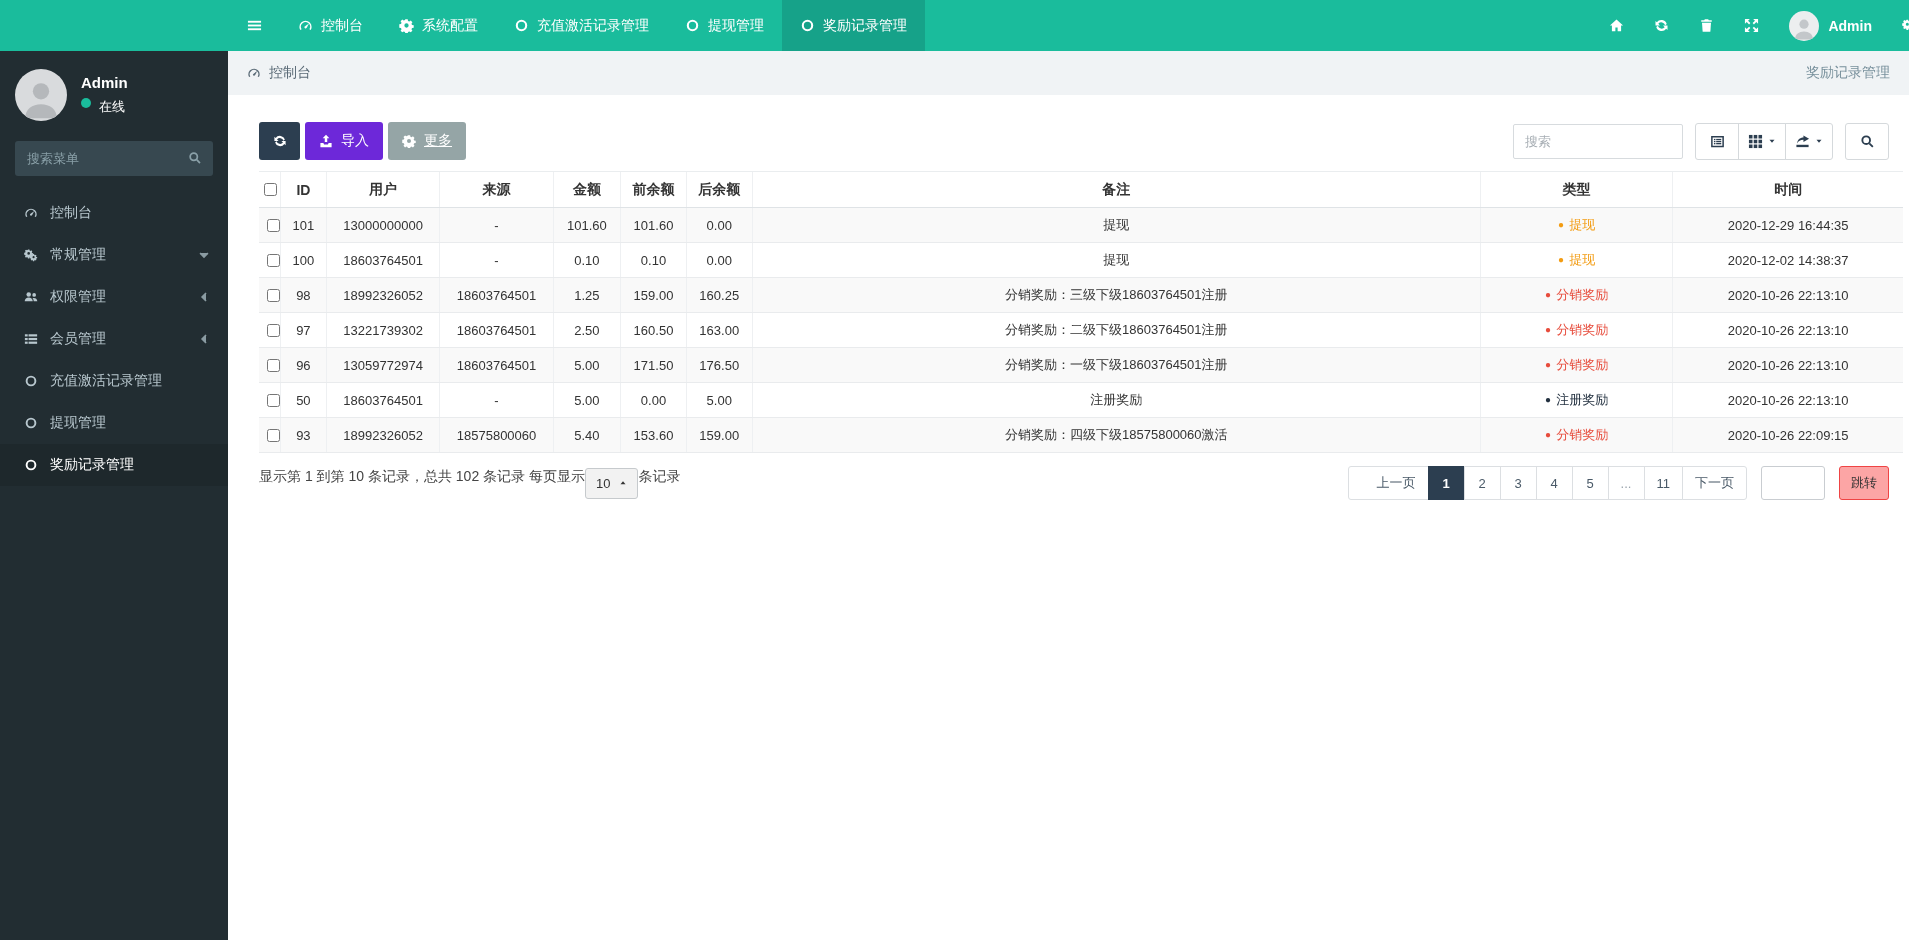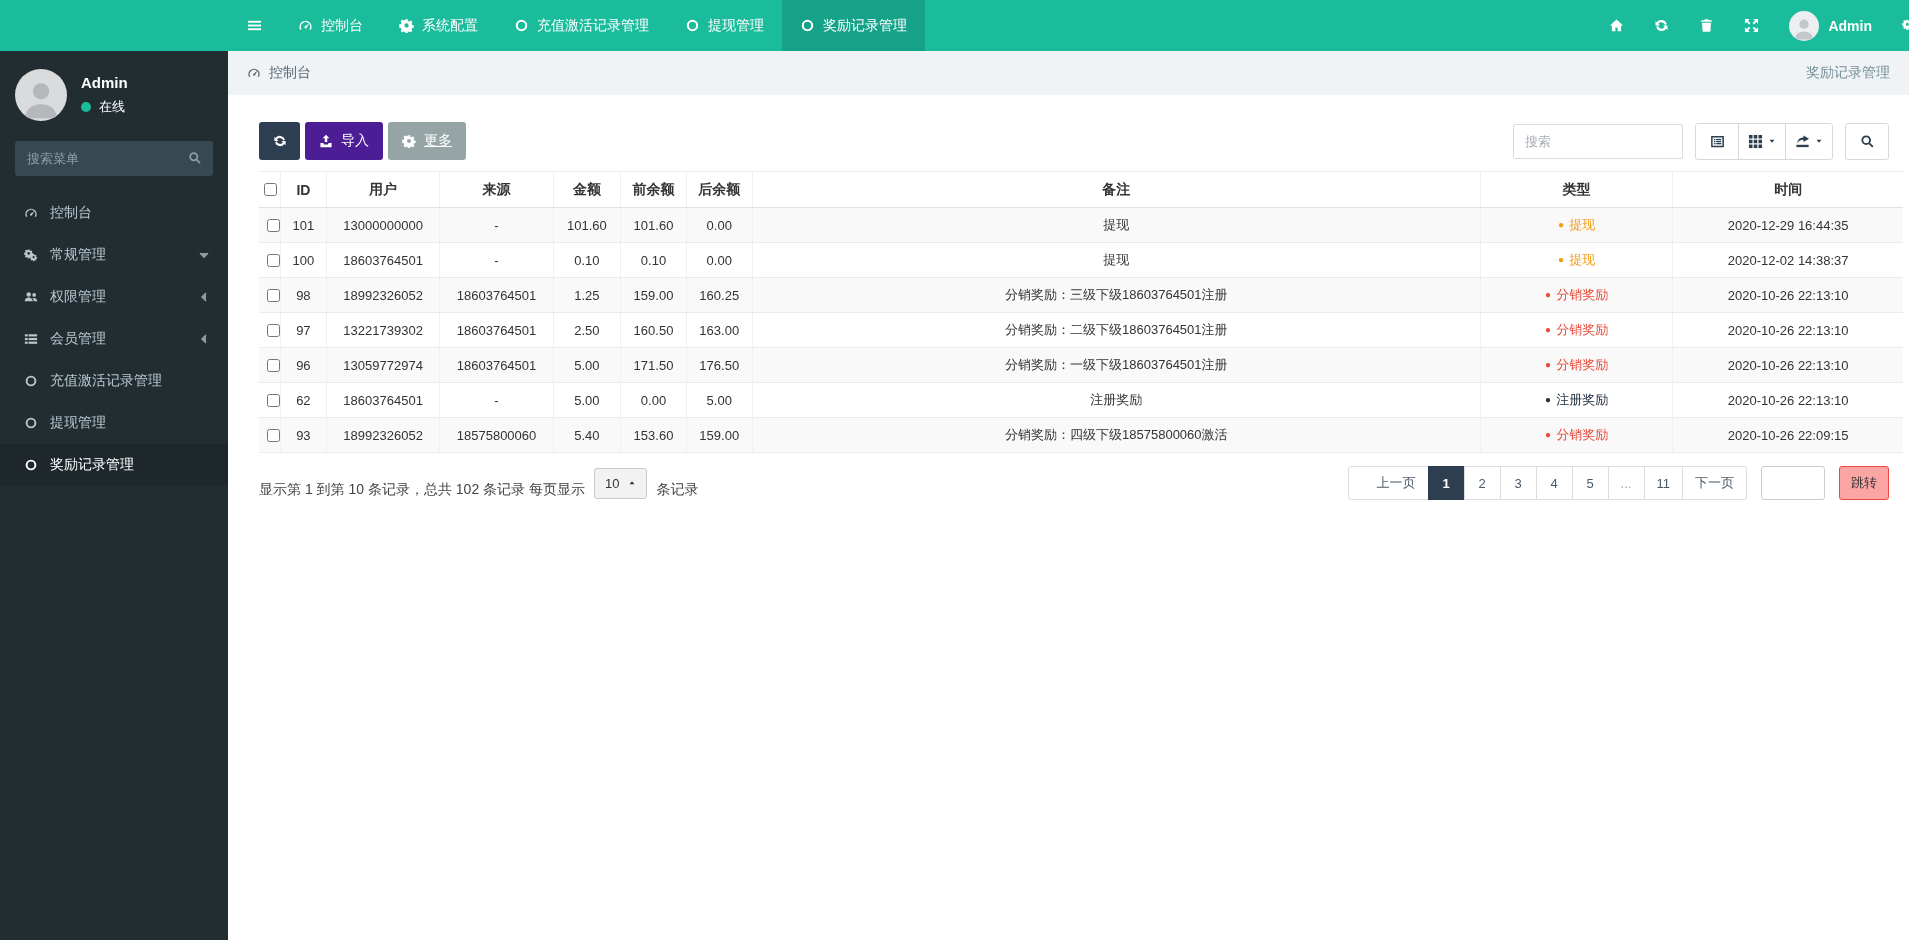--- a/index.html
+++ b/index.html
@@ -44,21 +44,21 @@
     position:absolute; top:51px; left:0; bottom:0; width:228px;
     background:#222d32; color:#b8c7ce; z-index:10;
   }
   .user-panel { display:flex; gap:14px; padding:18px 15px 14px; align-items:center; }
   .side-avatar {
     width:52px; height:52px; border-radius:50%; background:#d9dbdd; color:#b5b8bb;
     overflow:hidden; display:flex; align-items:flex-end; justify-content:center; flex:none;
   }
   .side-avatar svg { width:46px; height:46px; }
   .user-name { color:#fff; font-weight:700; font-size:15px; margin-bottom:7px; }
-  .user-status { font-size:13px; color:#fff; display:flex; gap:8px; align-items:center; }
+  .user-status { font-size:13px; color:#fff; display:flex; gap:8px; align-items:flex-start; }
   .status-dot { width:10px; height:10px; border-radius:50%; background:#1abc9c; }
   .side-search { margin:6px 15px 16px; position:relative; }
   .side-search input {
     width:100%; height:35px; background:#374850; border:none; border-radius:3px;
     color:#ccc; padding:0 32px 0 12px; font-size:13px; outline:none;
   }
   .side-search input::placeholder { color:#8aa0a8; }
   .side-search .icon { position:absolute; right:11px; top:10px; color:#8aa0a8; font-size:14px; }
   #side-menu { list-style:none; margin:0; padding:0; }
   .side-item {
@@ -81,21 +81,21 @@
   .card { padding:27px 6px 0 31px; }
   .toolbar { display:flex; justify-content:space-between; align-items:center; margin-bottom:11px; padding-right:14px; }
   .toolbar-left { display:flex; gap:5px; }
   .btn {
     height:38px; border:none; border-radius:3px; color:#fff; font-size:14px;
     display:inline-flex; align-items:center; gap:8px; padding:0 14px; cursor:pointer;
     font-family:inherit;
   }
   .btn .icon { font-size:14px; }
   .btn-refresh { background:#2c3e50; width:41px; justify-content:center; padding:0; }
-  .btn-import { background:#4c1d95; }
+  .btn-import { background:#6d28d9; }
   .btn-more { background:#95a5a6;text-decoration:underline; }
   .toolbar-right { display:flex; align-items:center; gap:12px; }
   .search-box input {
     width:170px; height:35px; border:1px solid #d7dbde; border-radius:2px;
     padding:0 11px; font-size:13px; color:#333; outline:none; font-family:inherit;
   }
   .search-box input::placeholder { color:#a6adb3; }
   .icon-group { display:inline-flex; }
   .icon-btn {
     min-width:44px; height:37px; border:1px solid #d5d9dc; background:#fff;
@@ -122,21 +122,21 @@
   .grid tbody tr:nth-child(odd) td { background:#f9f9f9; }
   .grid input[type=checkbox] { width:13px; height:13px; cursor:pointer; }
   .type-badge { display:inline-flex; align-items:center; gap:5px; }
   .type-badge .dot { font-size:10px; line-height:1; }
 
   
   .table-footer {
     display:flex; justify-content:space-between; align-items:center;
     margin-top:13px; font-size:14px; color:#444; padding-right:14px; padding-bottom:30px;
   }
-  .pager-summary { display:flex; align-items:flex-end; gap:9px; }
+  .pager-summary { display:flex; align-items:flex-start; }
   .page-size-btn {
     display:inline-flex; align-items:center; gap:9px; height:31px; padding:0 10px;
     border:1px solid #c6cacd; border-radius:3px; background:#f2f2f2; font-size:13px;
     color:#333; cursor:pointer; font-family:inherit;
   }
   .pagination { display:flex; align-items:center; gap:14px; }
   #page-list { display:inline-flex; list-style:none; margin:0; padding:0; }
   .page-item {
     min-width:37px; height:34px; display:inline-flex; align-items:center; justify-content:center;
     border:1px solid #dcdfe2; margin-left:-1px; font-size:13px; color:#4a5a68;
@@ -575,21 +575,21 @@
             <td>176.50</td>
             <td>分销奖励：一级下级18603764501注册</td>
             <td><span class="type-badge" style="color: rgb(231, 76, 60);">
                 <span class="dot">●</span>
                 <span>分销奖励</span>
               </span></td>
             <td>2020-10-26 22:13:10</td>
           </tr>
           <tr>
             <td><input type="checkbox" style=""></td>
-            <td>62</td>
+            <td>50</td>
             <td>18603764501</td>
             <td>-</td>
             <td>5.00</td>
             <td>0.00</td>
             <td>5.00</td>
             <td>注册奖励</td>
             <td><span class="type-badge" style="color: rgb(35, 49, 64);">
                 <span class="dot">●</span>
                 <span>注册奖励</span>
               </span></td>

